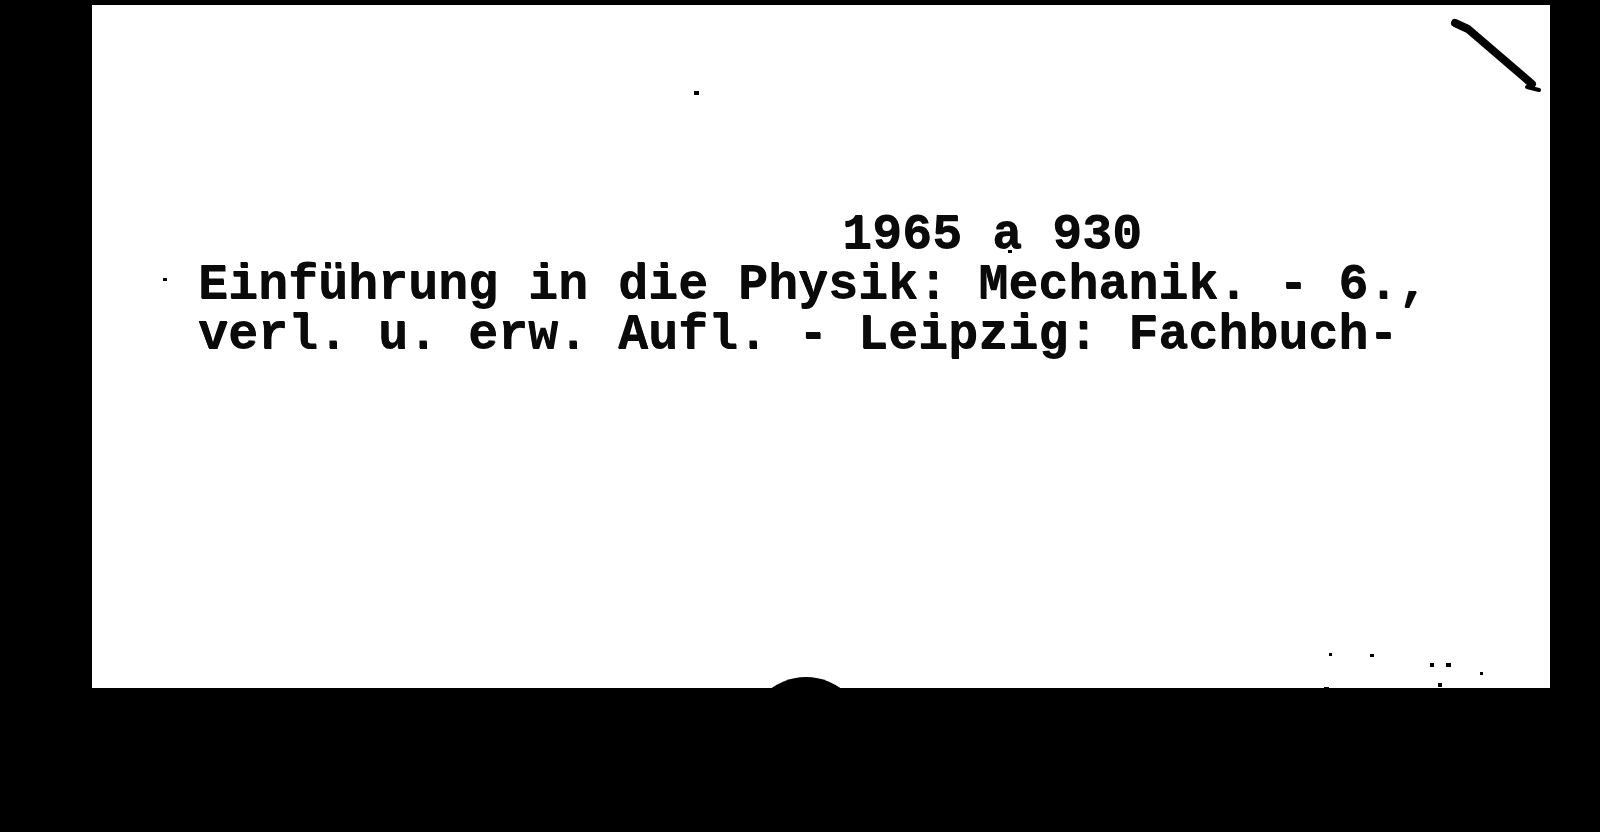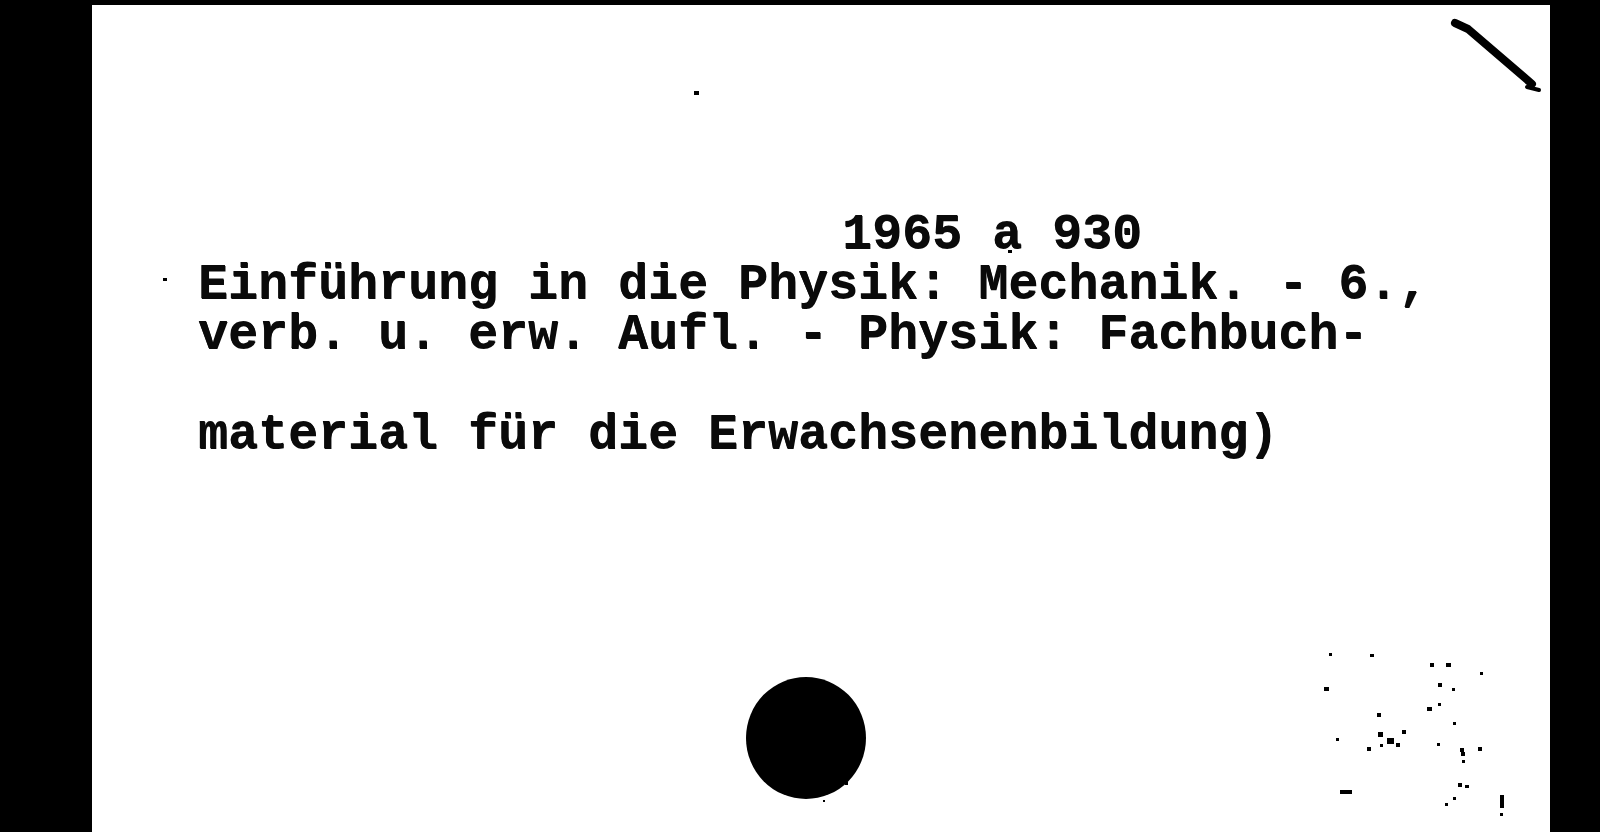--- a/index.html
+++ b/index.html
@@ -3,21 +3,21 @@
 <meta charset="utf-8">
 <style>
   html, body {
     margin: 0;
     padding: 0;
     background: #000;
   }
   .scan-canvas {
     position: relative;
     width: 1600px;
-    height: 832px;
+    height: 688px;
     background: #000000;
     overflow: hidden;
     font-family: "Liberation Mono", "DejaVu Sans Mono", monospace;
   }
   .card {
     position: absolute;
     left: 92px;
     top: 5px;
     width: 1458px;
     height: 827px;
@@ -63,22 +63,21 @@
 </head>
 <body>
 
 <div class="scan-canvas">
 
   <div class="card">
 
     <div class="typed call-number">1965 a 930</div>
 
     <div class="typed entry-line-0">Einführung in die Physik: Mechanik. - 6.,</div>
-    <div class="typed entry-line-1">verb. u. erw. Aufl. - Physik: Fachbuch-</div>
-    <div class="typed entry-line-3">material für die Erwachsenenbildung)</div>
+    <div class="typed entry-line-1">verl. u. erw. Aufl. - Leipzig: Fachbuch-</div>
 
     <div class="hole-punch"></div>
 
     <svg class="pen-stroke-svg" viewBox="0 0 1458 827" xmlns="http://www.w3.org/2000/svg">
       <path d="M 1363 18 L 1376 24 L 1440 79" stroke="#000" stroke-width="8" fill="none" stroke-linecap="round" stroke-linejoin="round"></path>
       <path d="M 1435 82 l 12 3" stroke="#000" stroke-width="4" fill="none" stroke-linecap="round"></path>
     </svg>
 
     <div>
       <div class="speck" style="left:602px;top:86px;width:5px;height:4px;"></div>

